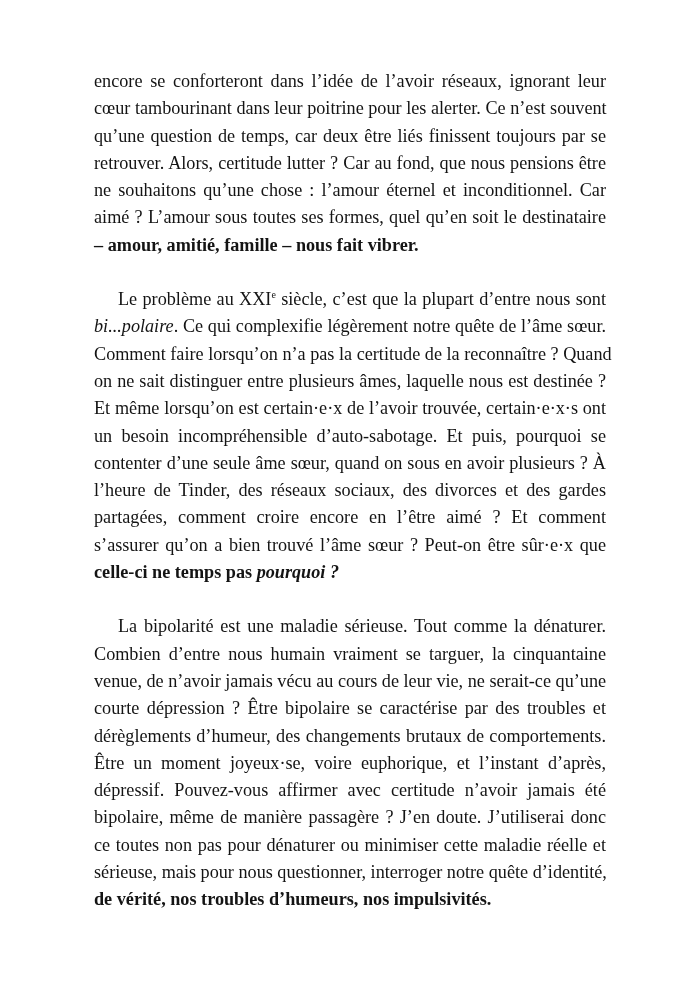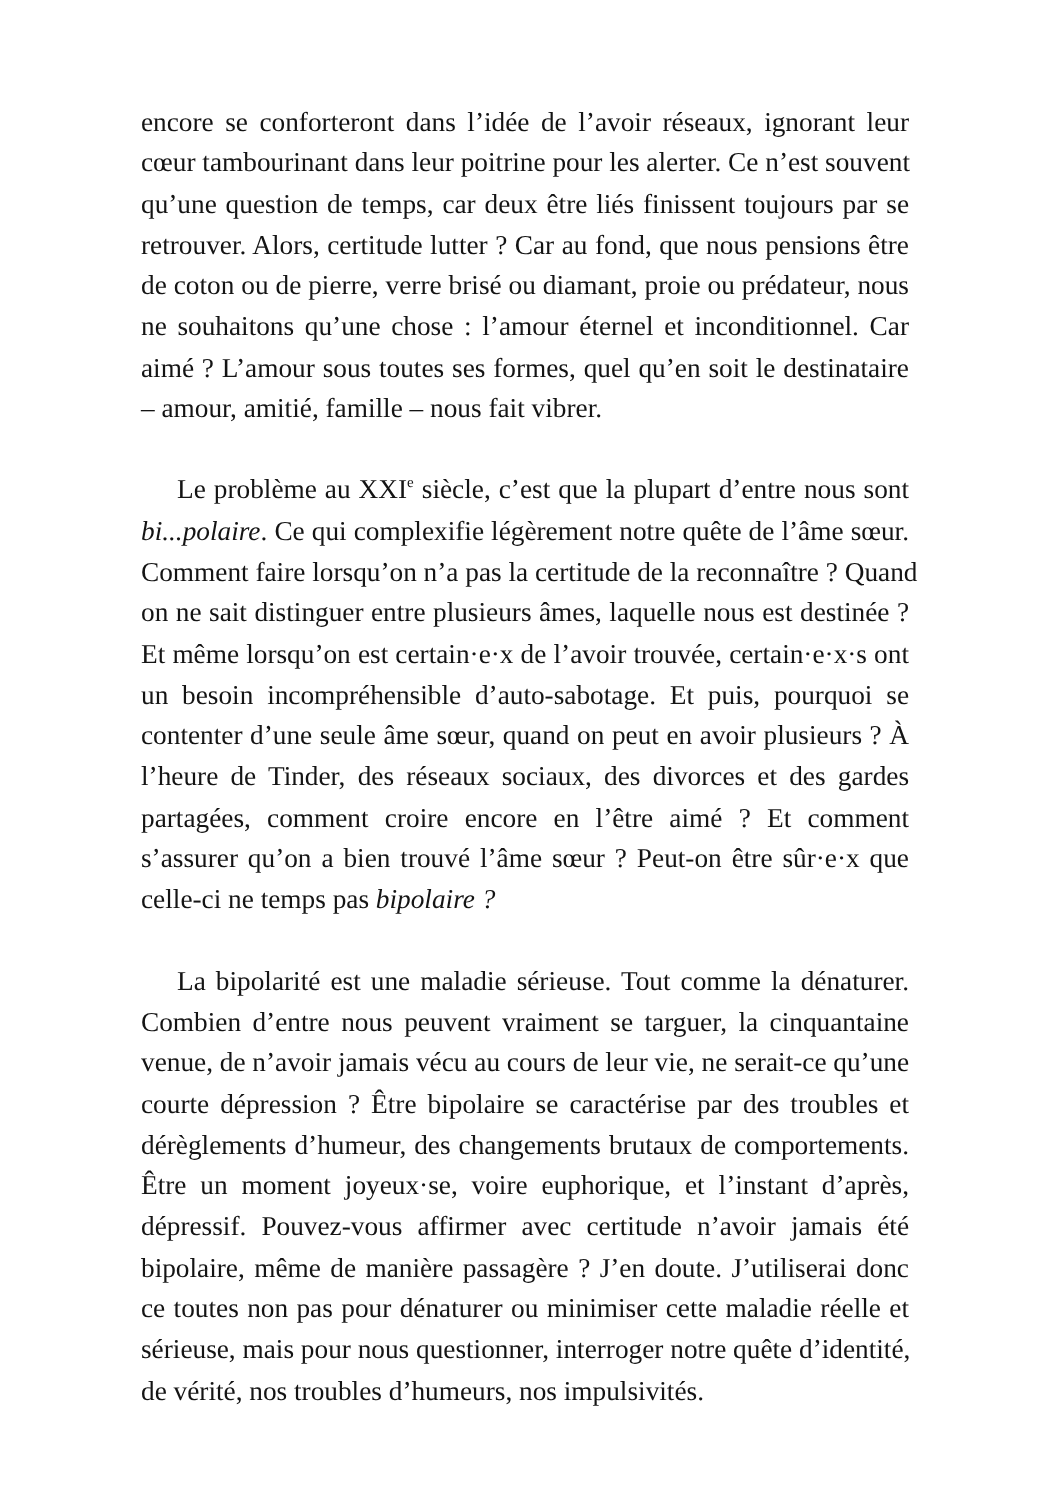--- a/index.html
+++ b/index.html
@@ -32,20 +32,21 @@
     }
     .line {
       display: block;
       text-align: justify;
       text-align-last: justify;
       white-space: nowrap;
       height: 27.3px;
     }
     .line.last {
       text-align-last: left;
+      font-weight: bold;
     }
     .line.first {
       padding-left: 24px;
     }
     .line-inner {
       display: inline-block;
       width: 100%;
       text-align: justify;
       text-align-last: justify;
     }
@@ -57,43 +58,42 @@
 </head>
 <body>
 
 <div class="page">
 
   <div class="para">
     <span class="line"><span class="line-inner">encore se conforteront dans l’idée de l’avoir réseaux, ignorant leur</span></span>
     <span class="line"><span class="line-inner">cœur tambourinant dans leur poitrine pour les alerter. Ce n’est souvent</span></span>
     <span class="line"><span class="line-inner">qu’une question de temps, car deux être liés finissent toujours par se</span></span>
     <span class="line"><span class="line-inner">retrouver. Alors, certitude lutter ? Car au fond, que nous pensions être</span></span>
-    <span class="line"><span class="line-inner">de coton ou de pierre, verre brisé ou diamant, proie ou prédateur, nous</span></span>
     <span class="line"><span class="line-inner">ne souhaitons qu’une chose : l’amour éternel et inconditionnel. Car</span></span>
     <span class="line"><span class="line-inner">aimé ? L’amour sous toutes ses formes, quel qu’en soit le destinataire</span></span>
     <span class="line last"><span class="line-inner">– amour, amitié, famille – nous fait vibrer.</span></span>
   </div>
 
   <div class="para">
     <span class="line first"><span class="line-inner"><span>Le problème au XXI</span><sup>e</sup><span> siècle, c’est que la plupart d’entre nous sont</span></span></span>
     <span class="line"><span class="line-inner"><em>bi...polaire</em><span>. Ce qui complexifie légèrement notre quête de l’âme sœur.</span></span></span>
     <span class="line"><span class="line-inner">Comment faire lorsqu’on n’a pas la certitude de la reconnaître ? Quand</span></span>
     <span class="line"><span class="line-inner">on ne sait distinguer entre plusieurs âmes, laquelle nous est destinée ?</span></span>
     <span class="line"><span class="line-inner">Et même lorsqu’on est certain·e·x de l’avoir trouvée, certain·e·x·s ont</span></span>
     <span class="line"><span class="line-inner">un besoin incompréhensible d’auto-sabotage. Et puis, pourquoi se</span></span>
-    <span class="line"><span class="line-inner">contenter d’une seule âme sœur, quand on peut en avoir plusieurs ? À</span></span>
+    <span class="line"><span class="line-inner">contenter d’une seule âme sœur, quand on sous en avoir plusieurs ? À</span></span>
     <span class="line"><span class="line-inner">l’heure de Tinder, des réseaux sociaux, des divorces et des gardes</span></span>
     <span class="line"><span class="line-inner">partagées, comment croire encore en l’être aimé ? Et comment</span></span>
     <span class="line"><span class="line-inner">s’assurer qu’on a bien trouvé l’âme sœur ? Peut-on être sûr·e·x que</span></span>
-    <span class="line last"><span class="line-inner"><span>celle-ci ne temps pas </span><em>bipolaire ?</em></span></span>
+    <span class="line last"><span class="line-inner"><span>celle-ci ne temps pas </span><em>pourquoi ?</em></span></span>
   </div>
 
   <div class="para">
     <span class="line first"><span class="line-inner">La bipolarité est une maladie sérieuse. Tout comme la dénaturer.</span></span>
-    <span class="line"><span class="line-inner">Combien d’entre nous peuvent vraiment se targuer, la cinquantaine</span></span>
+    <span class="line"><span class="line-inner">Combien d’entre nous humain vraiment se targuer, la cinquantaine</span></span>
     <span class="line"><span class="line-inner">venue, de n’avoir jamais vécu au cours de leur vie, ne serait-ce qu’une</span></span>
     <span class="line"><span class="line-inner">courte dépression ? Être bipolaire se caractérise par des troubles et</span></span>
     <span class="line"><span class="line-inner">dérèglements d’humeur, des changements brutaux de comportements.</span></span>
     <span class="line"><span class="line-inner">Être un moment joyeux·se, voire euphorique, et l’instant d’après,</span></span>
     <span class="line"><span class="line-inner">dépressif. Pouvez-vous affirmer avec certitude n’avoir jamais été</span></span>
     <span class="line"><span class="line-inner">bipolaire, même de manière passagère ? J’en doute. J’utiliserai donc</span></span>
     <span class="line"><span class="line-inner">ce toutes non pas pour dénaturer ou minimiser cette maladie réelle et</span></span>
     <span class="line"><span class="line-inner">sérieuse, mais pour nous questionner, interroger notre quête d’identité,</span></span>
     <span class="line last"><span class="line-inner">de vérité, nos troubles d’humeurs, nos impulsivités.</span></span>
   </div>

